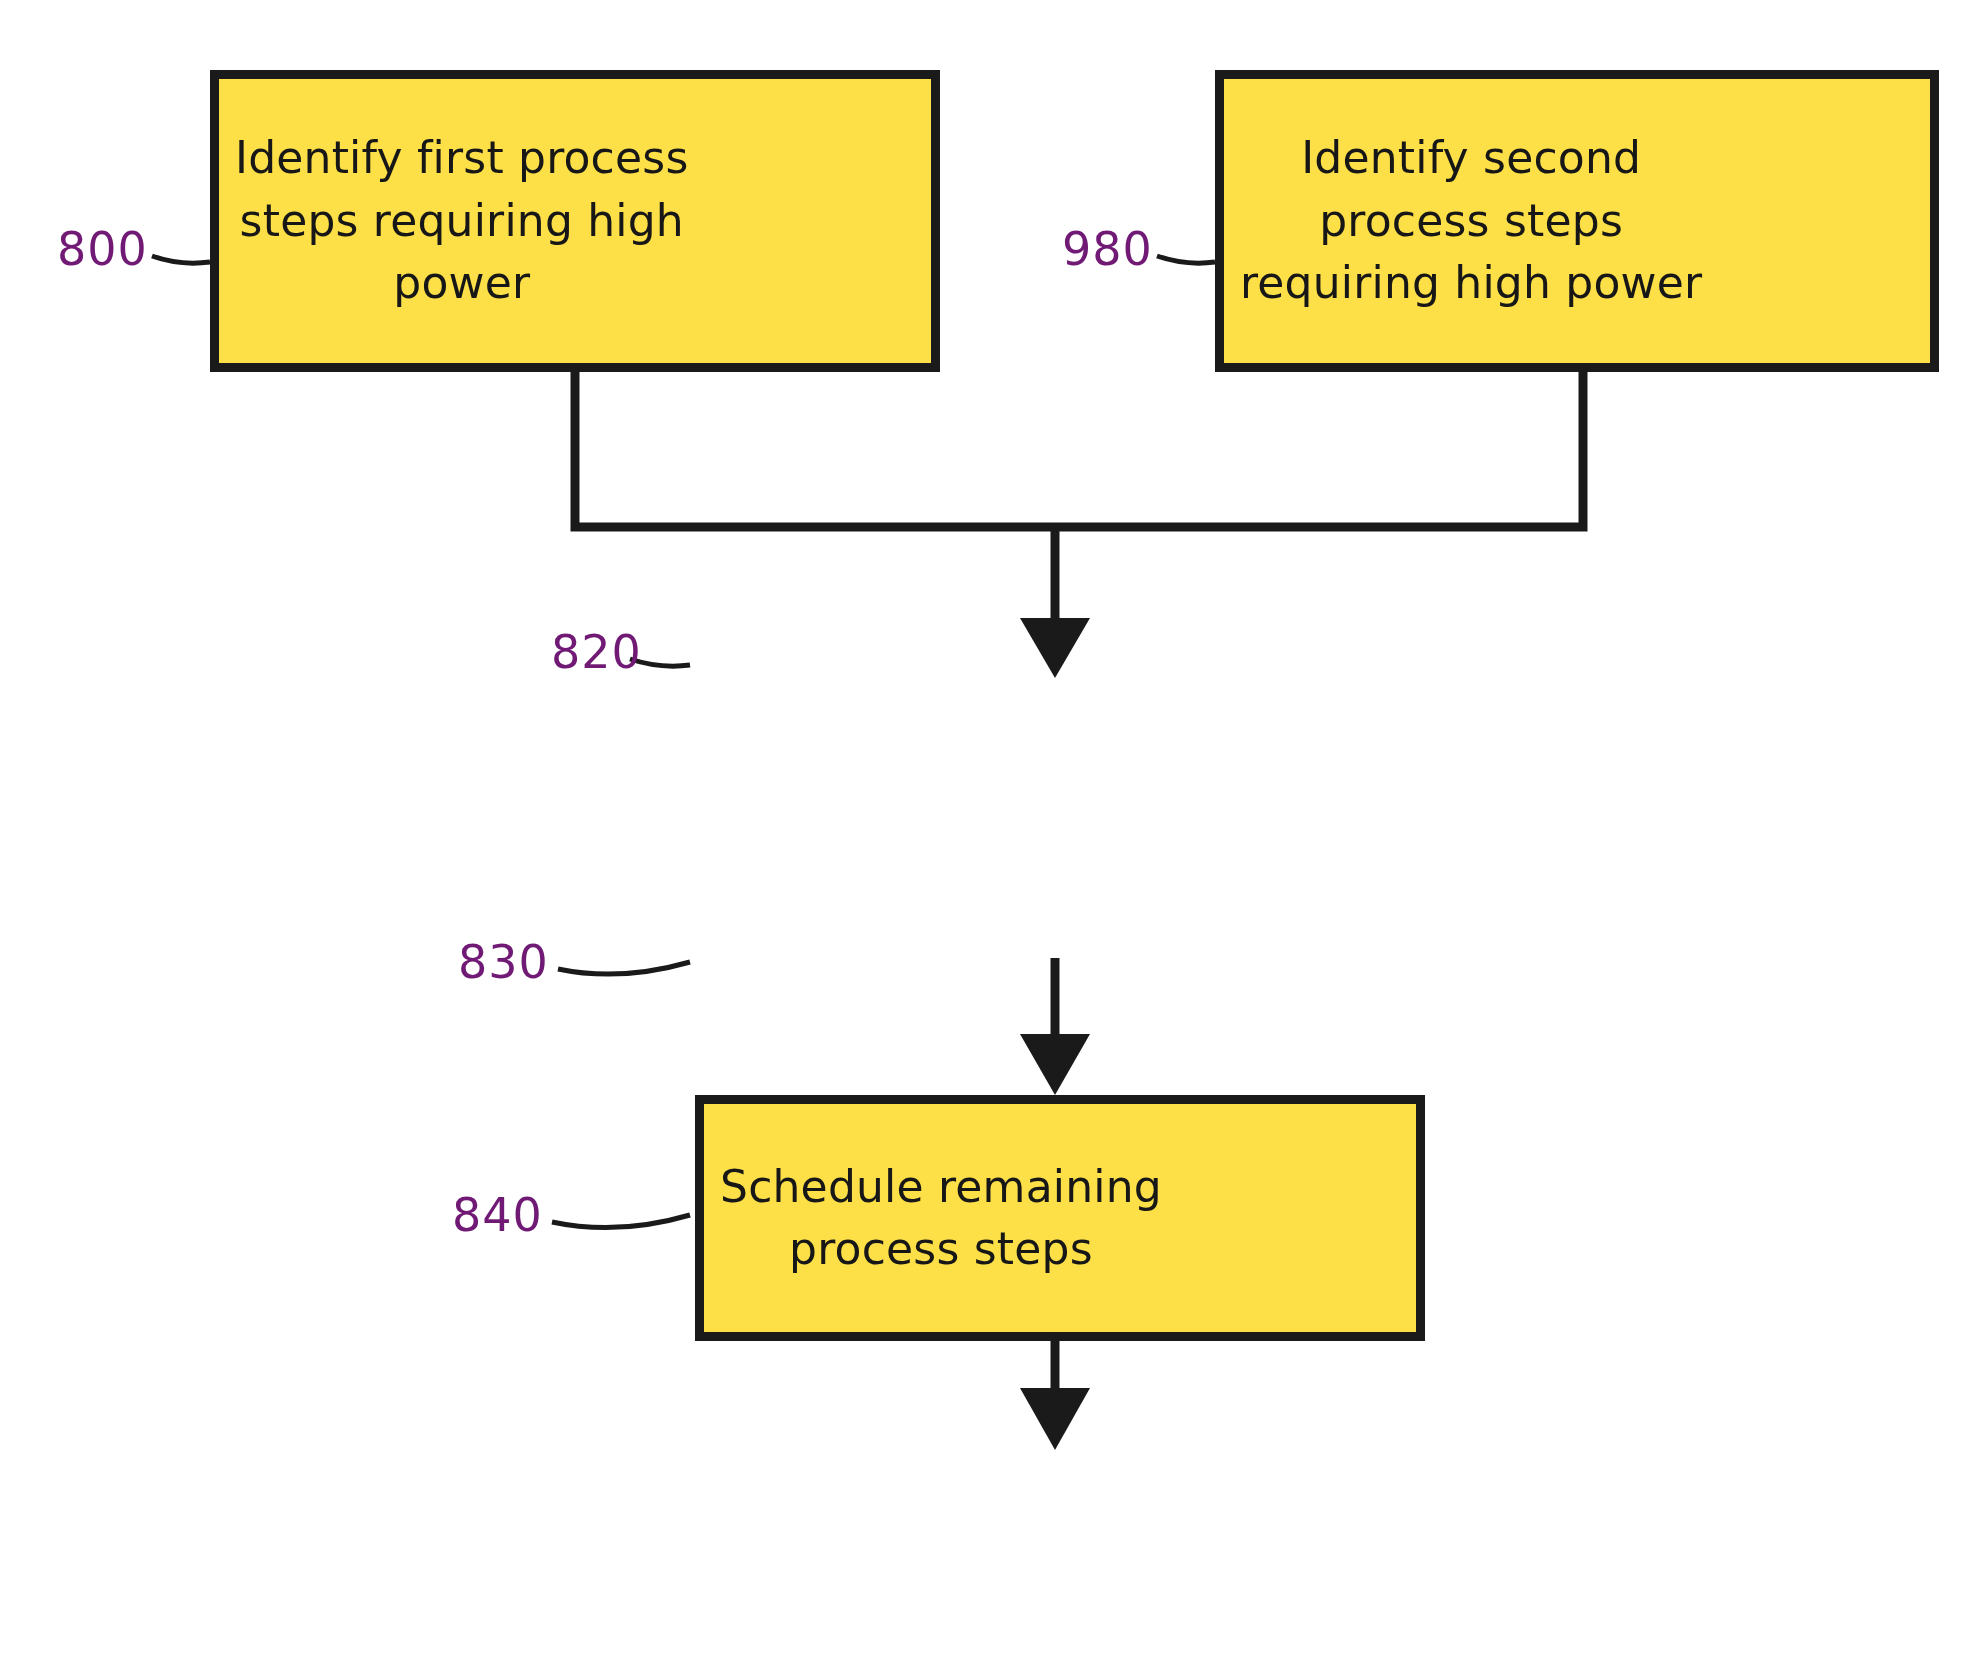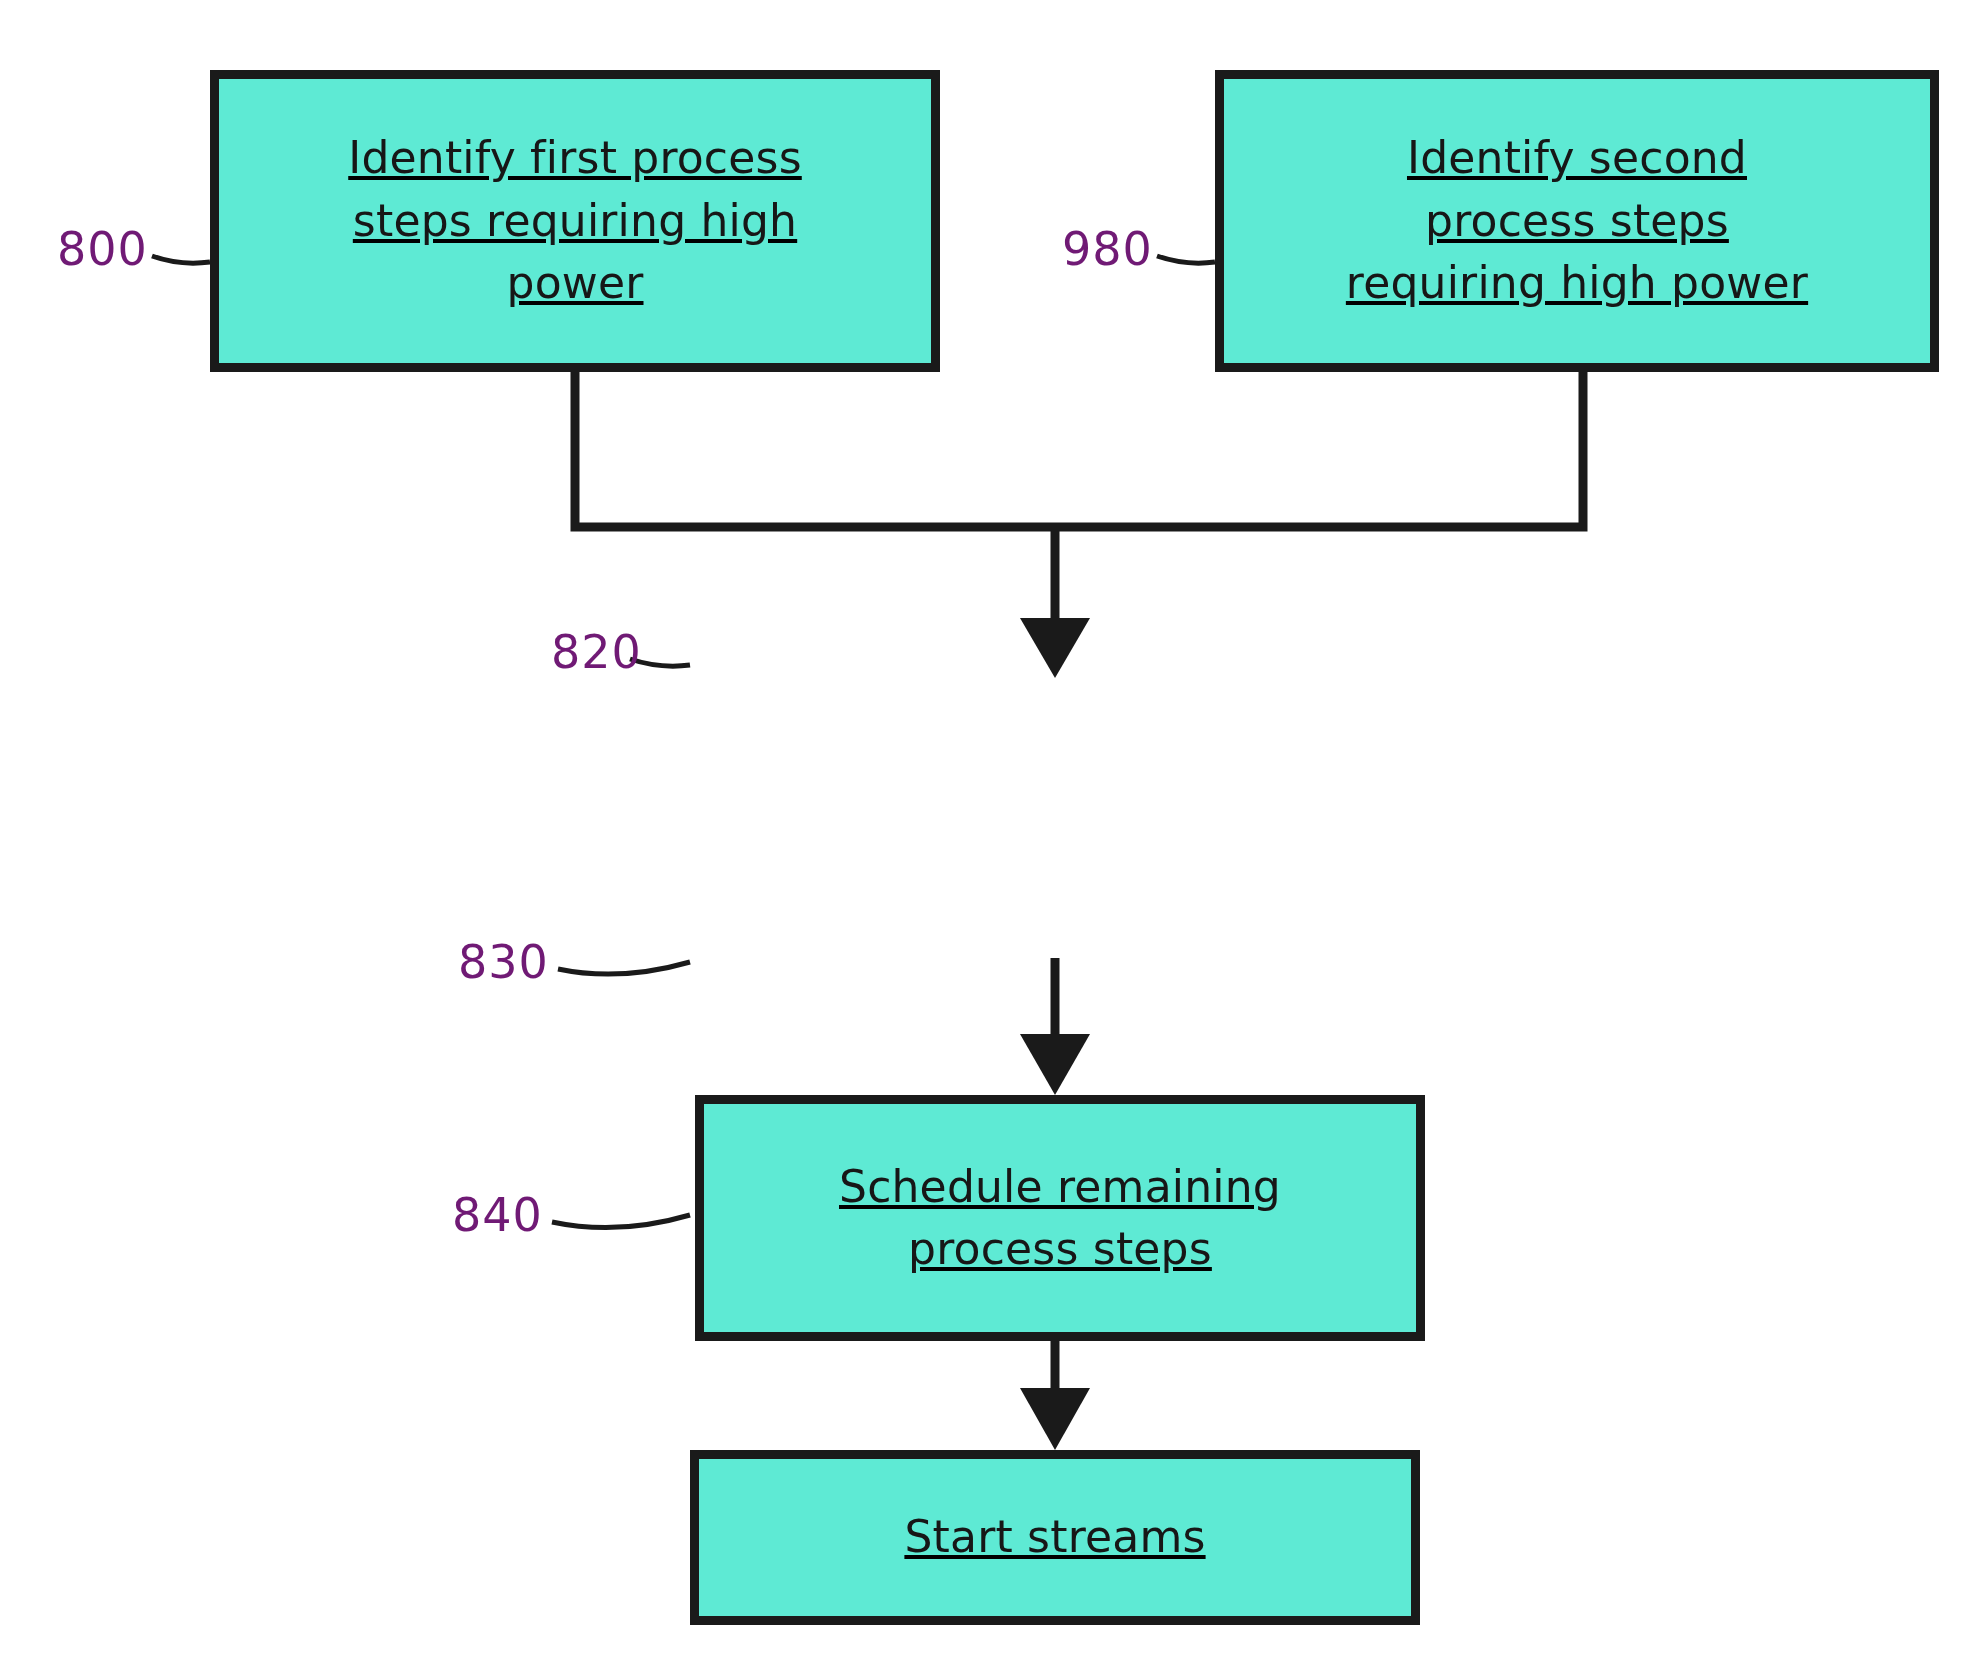--- a/index.html
+++ b/index.html
@@ -13,26 +13,25 @@
     height: 1665px;
     background: #ffffff;
     overflow: hidden;
     font-family: "DejaVu Sans", sans-serif;
   }
   
   .pbox {
     position: absolute;
     box-sizing: border-box;
     border: 9px solid #1a1a1a;
-    background: #5eead4;
+    background: #fde047;
     display: flex;
     align-items: center;
-    justify-content: center;
+    justify-content: flex-start;
     text-align: center;
-    text-decoration: underline;
   }
   .pbox .ptext {
     font-size: 44px;
     line-height: 1.42;
     color: #171717;
     letter-spacing: 0.2px;
     font-weight: 400;
     white-space: pre-line;
     padding: 0 16px;
   }
@@ -88,23 +87,20 @@
   </div>
   <div class="pbox" id="node-810" style="left: 1215px; top: 70px; width: 724px; height: 302px;">
     <div class="ptext">Identify second
 process steps
 requiring high power</div>
   </div>
   <div class="pbox" id="node-830" style="left: 695px; top: 1095px; width: 730px; height: 246px;">
     <div class="ptext">Schedule remaining
 process steps</div>
   </div>
-  <div class="pbox" id="node-840" style="left: 690px; top: 1450px; width: 730px; height: 175px;">
-    <div class="ptext">Start streams</div>
-  </div>
 
   <div class="refnum" id="ref-800" style="left: 57px; top: 222px;">800</div>
   <div class="refnum" id="ref-810" style="left: 1062px; top: 222px;">980</div>
   <div class="refnum" id="ref-820" style="left: 551px; top: 625px;">820</div>
   <div class="refnum" id="ref-830" style="left: 458px; top: 935px;">830</div>
   <div class="refnum" id="ref-840" style="left: 452px; top: 1188px;">840</div>
 
 </div>
 
 </body></html>

